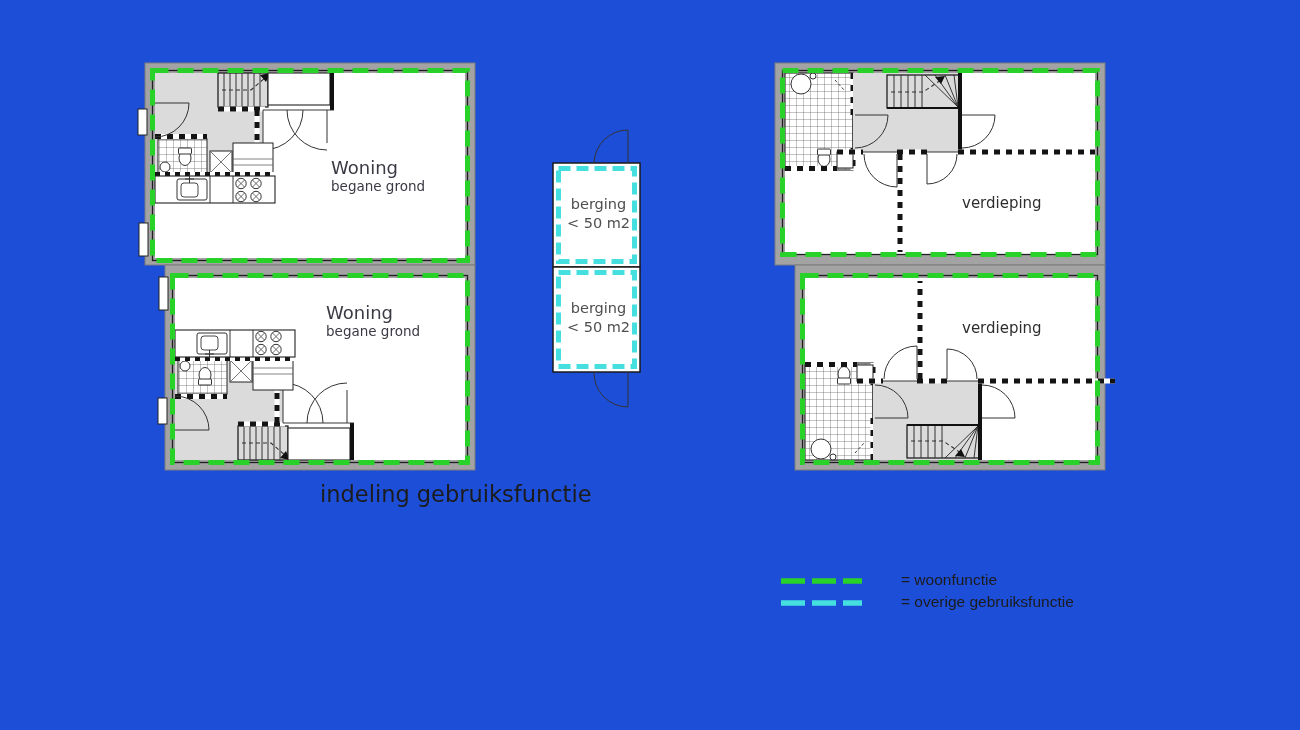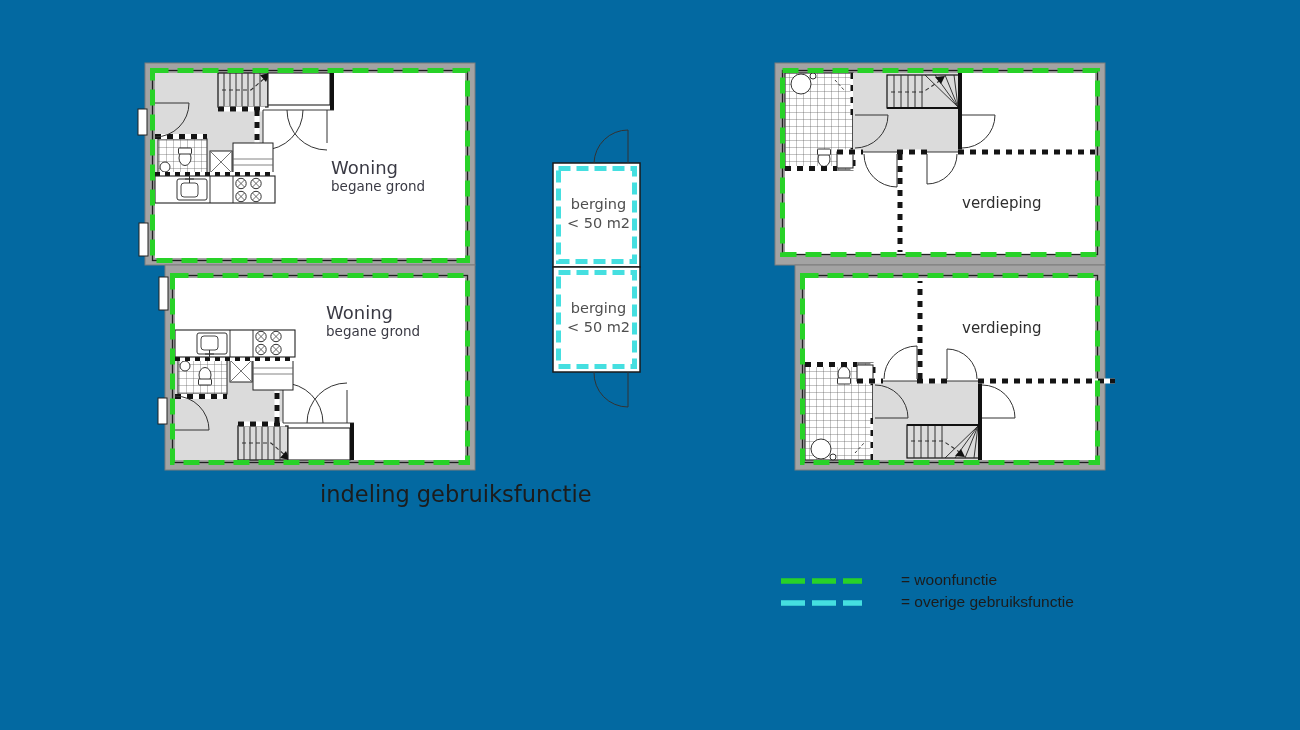--- a/index.html
+++ b/index.html
@@ -1,16 +1,16 @@
 <!DOCTYPE html>
 <html><head>
 <meta charset="utf-8">
 <style>
   html,body{margin:0;padding:0;background:#fff;}
-  #page{position:relative;width:1300px;height:730px;background:#0369a1;overflow:hidden;
+  #page{position:relative;width:1300px;height:730px;background:#1d4ed8;overflow:hidden;
         font-family:"DejaVu Sans",sans-serif;}
   svg{position:absolute;left:0;top:0;}
   .wall{fill:#a3a3a3;stroke:#7d7d7d;stroke-width:1;}
   .inner{fill:#ffffff;}
   .edge{fill:none;stroke:#1f1f1f;stroke-width:1.3;}
   .gdash{fill:none;stroke-width:5;stroke-dasharray:16 9;}
   .cdash{fill:none;stroke-width:5;stroke-dasharray:12 6;}
   .hall{fill:#dbdbdb;}
   .stair{fill:#dbdbdb;stroke:#111;stroke-width:1.2;}
   .thin{stroke:#333;stroke-width:1;fill:none;}

